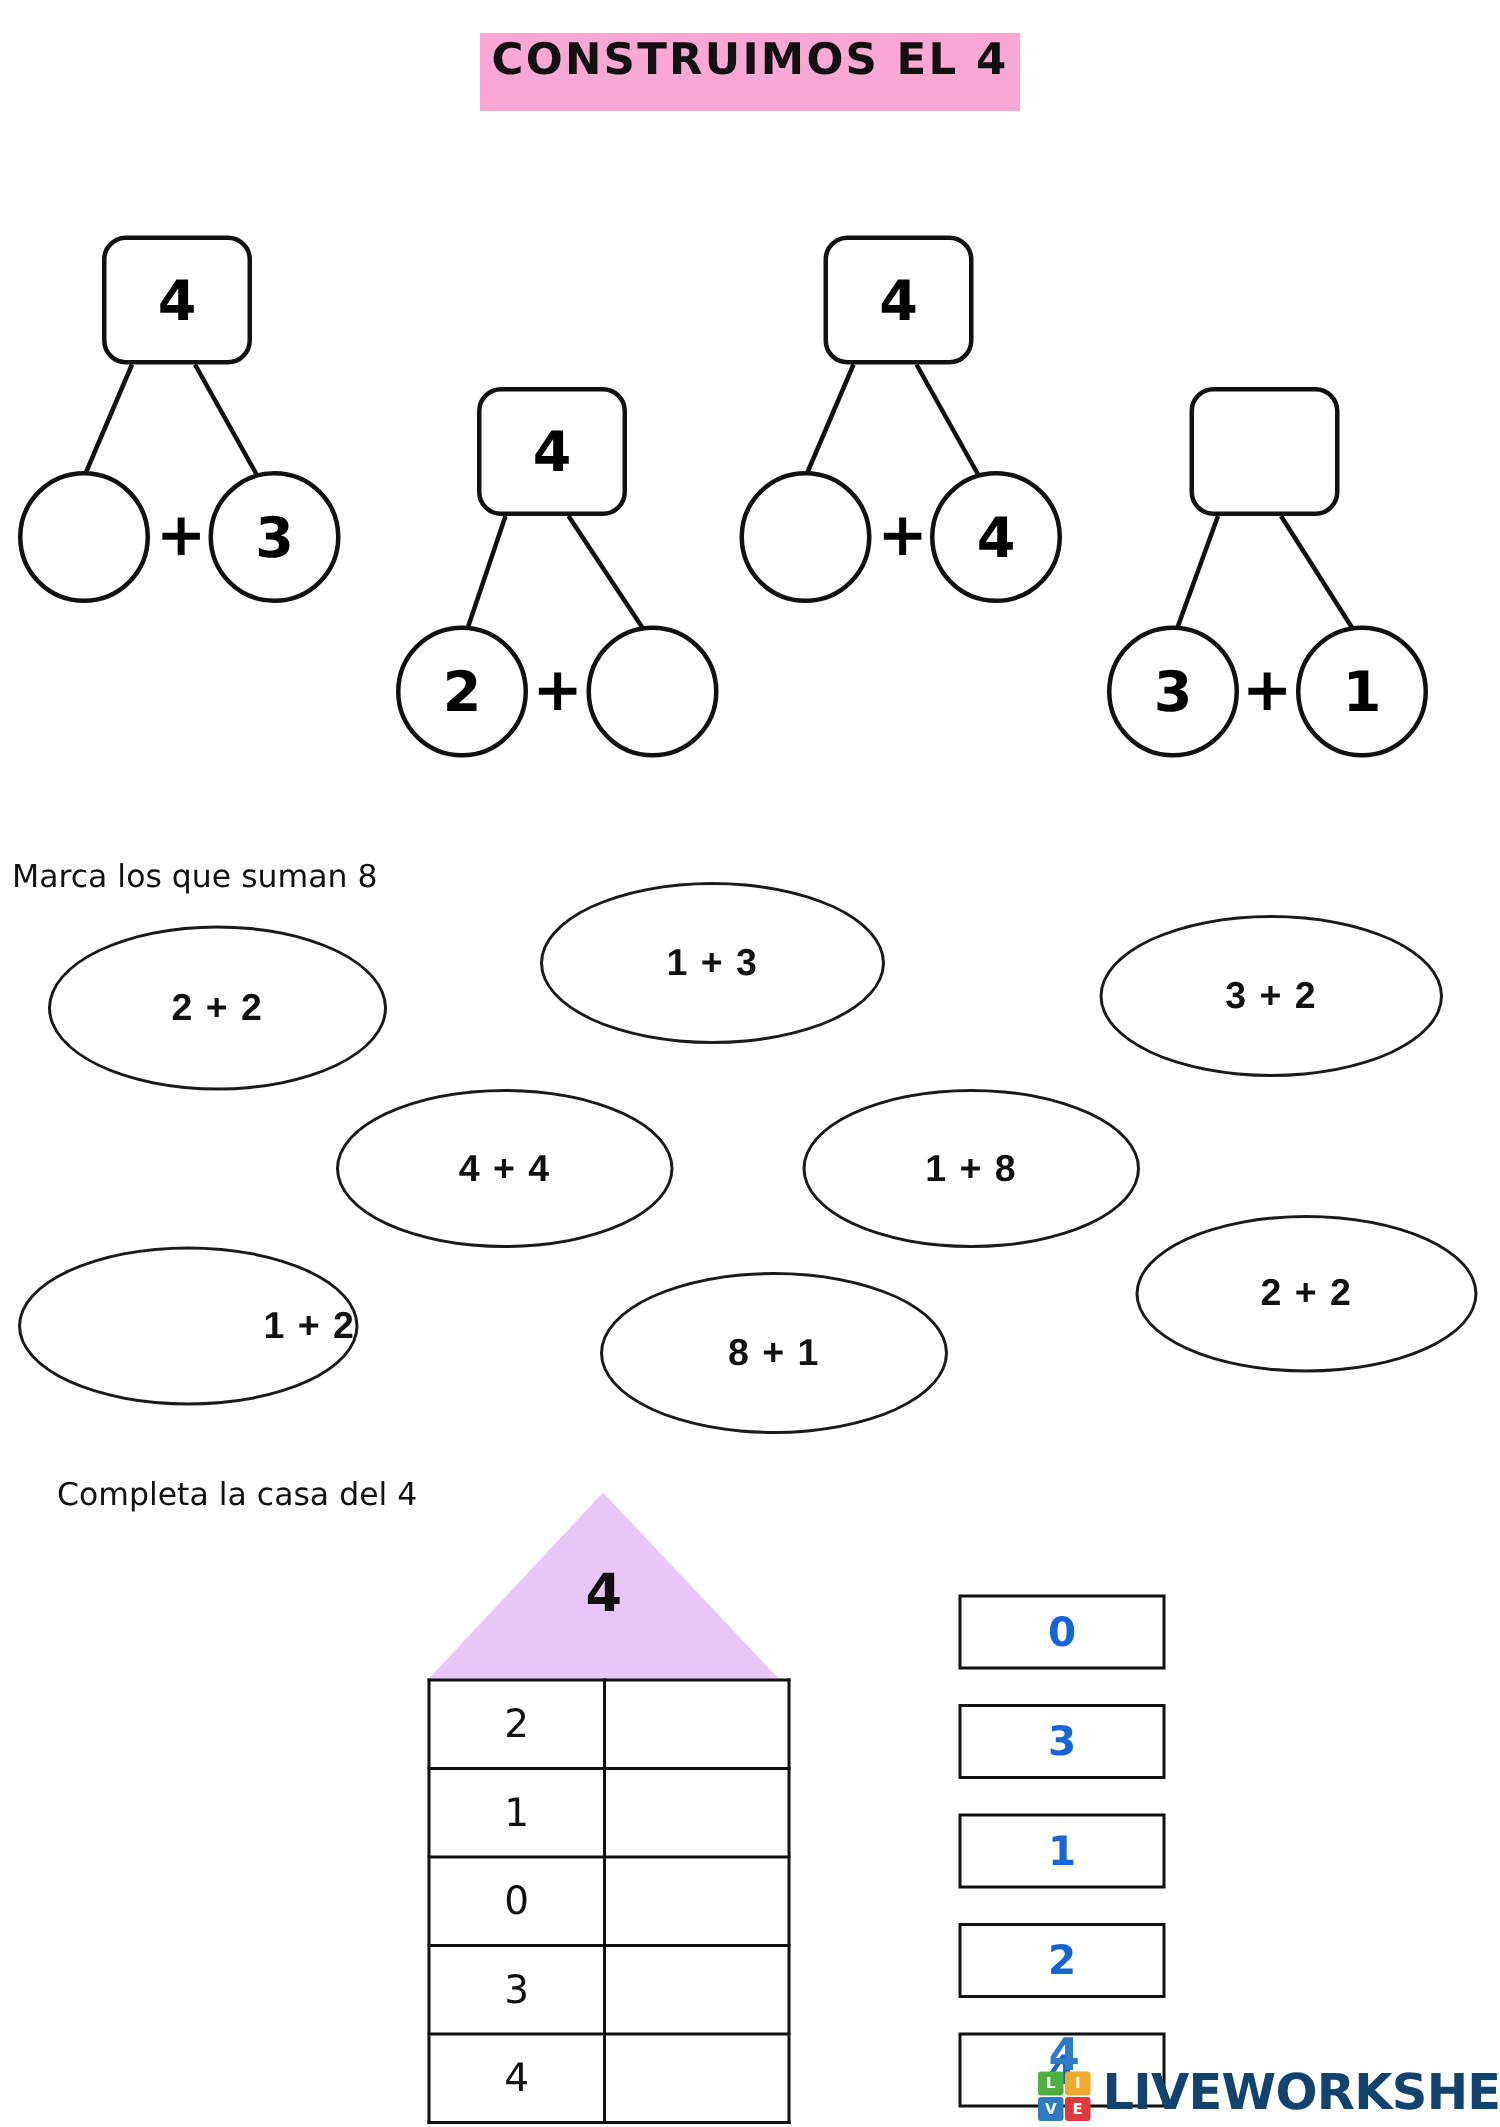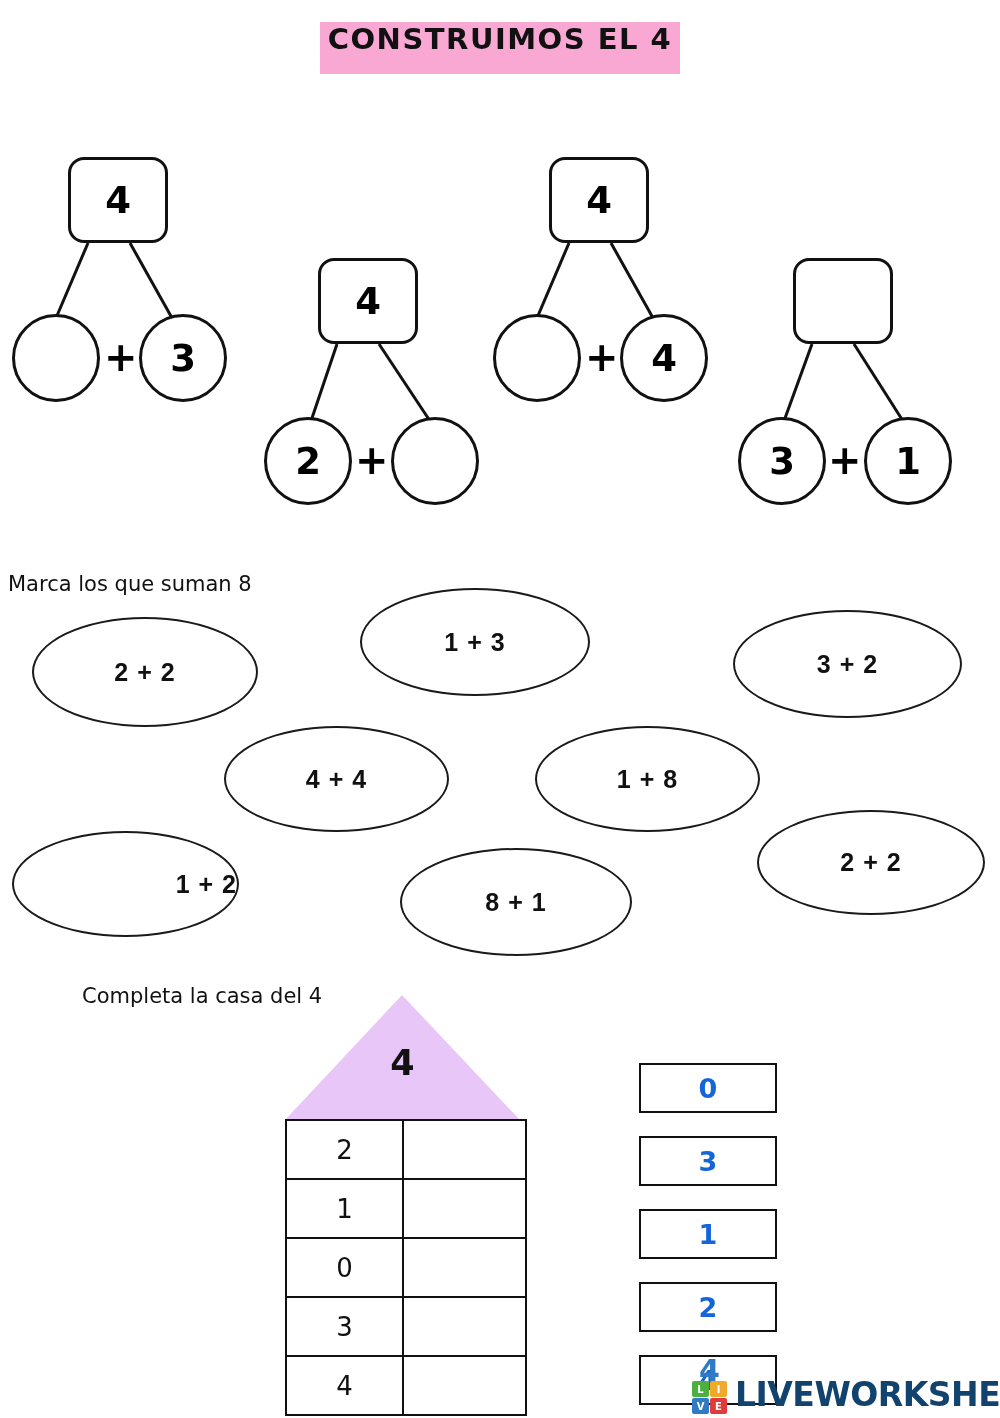--- a/index.html
+++ b/index.html
@@ -343,21 +343,21 @@
 <div class="ellipse-opt" style="left:12px; top:831px; width:227px; height:106px;justify-content:flex-end;">
   <span class="val">1 + 2</span>
 </div>
 <div class="ellipse-opt" style="left:400px; top:848px; width:232px; height:108px;">
   <span class="val">8 + 1</span>
 </div>
 <div class="ellipse-opt" style="left:757px; top:810px; width:228px; height:105px;">
   <span class="val">2 + 2</span>
 </div>
 
-<div class="instruction" style="left:38px; top:984px;margin-left:44px;">Completa la casa del 4</div>
+<div class="instruction" style="left:38px; top:984px;">Completa la casa del 4</div>
 
 <div id="house-roof">
   <div class="roof-shape"></div>
   <div class="roof-label">4</div>
 </div>
 
 <table id="house-table">
   <tbody>
     <tr>
       <td class="col-left">2</td>

